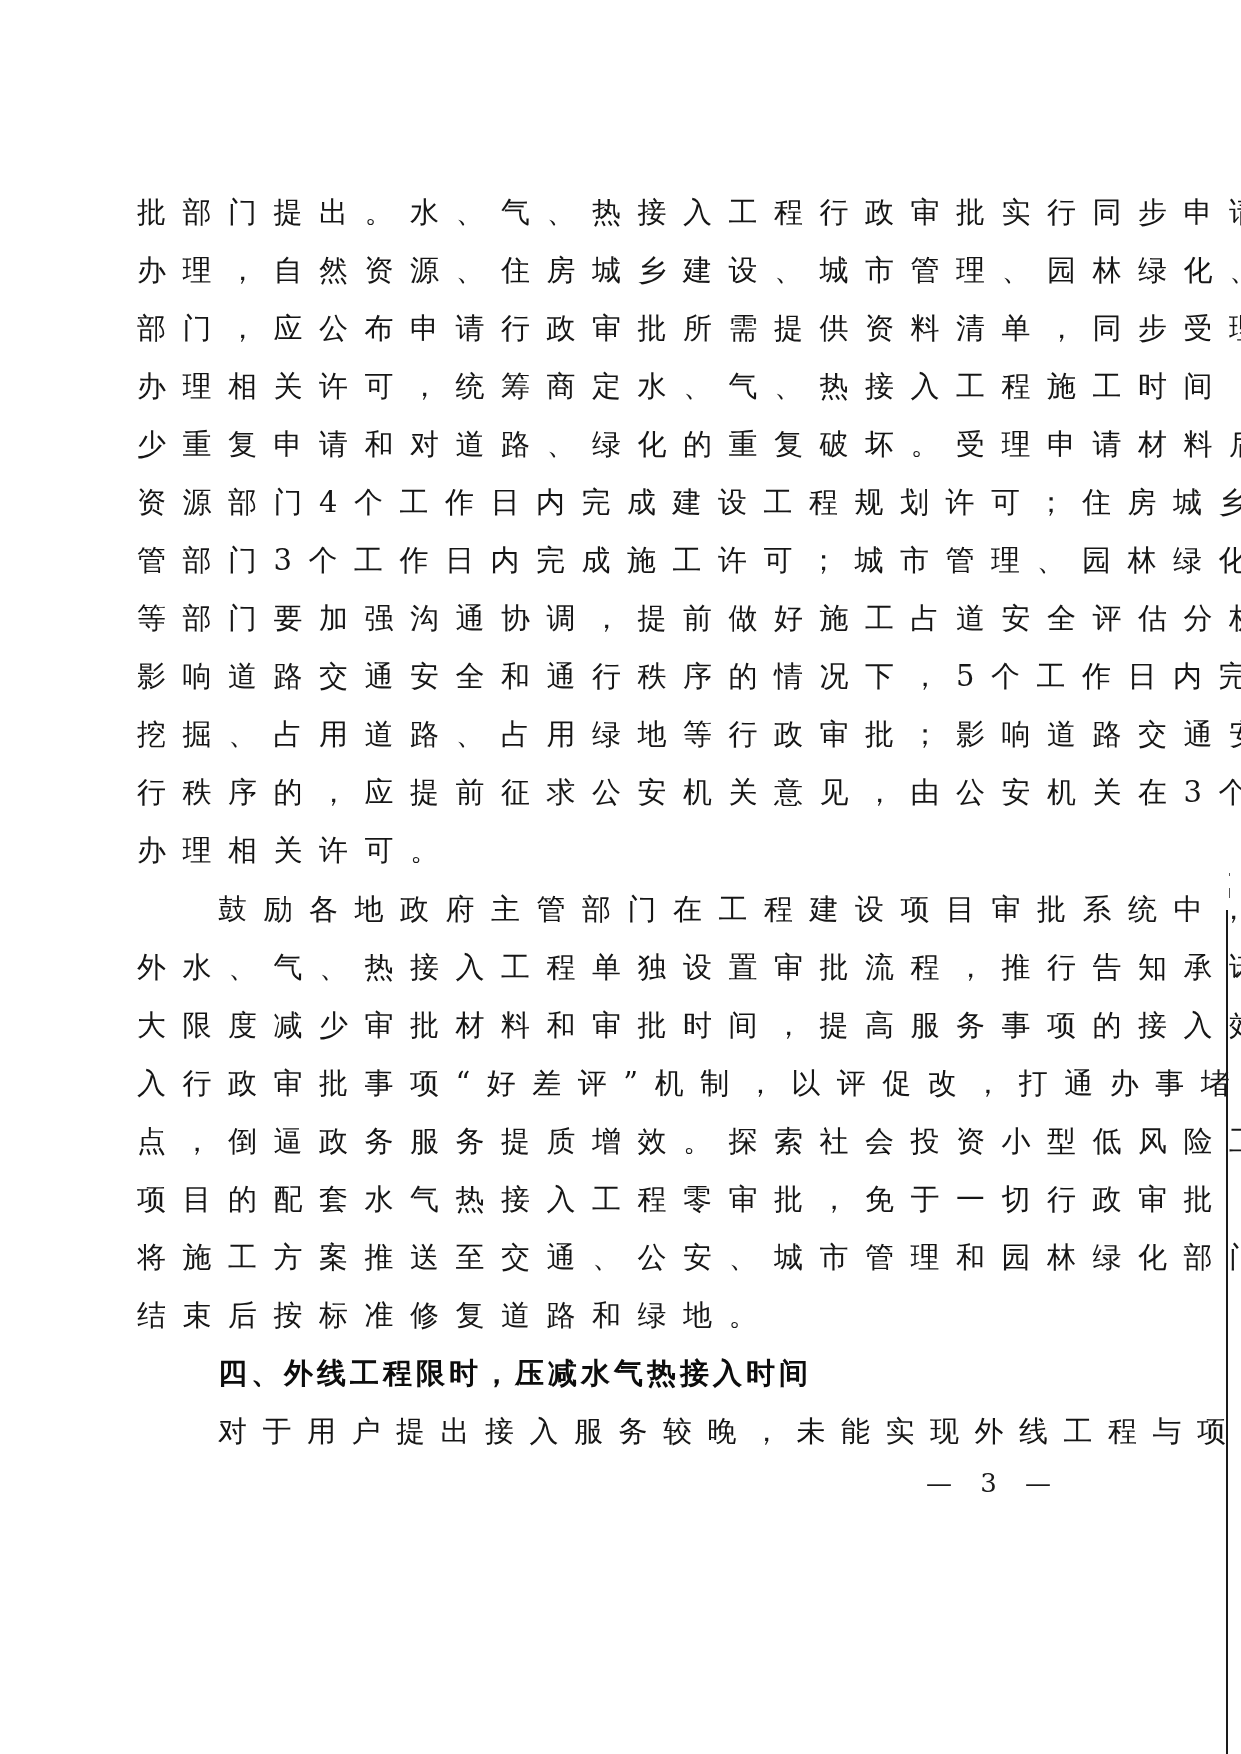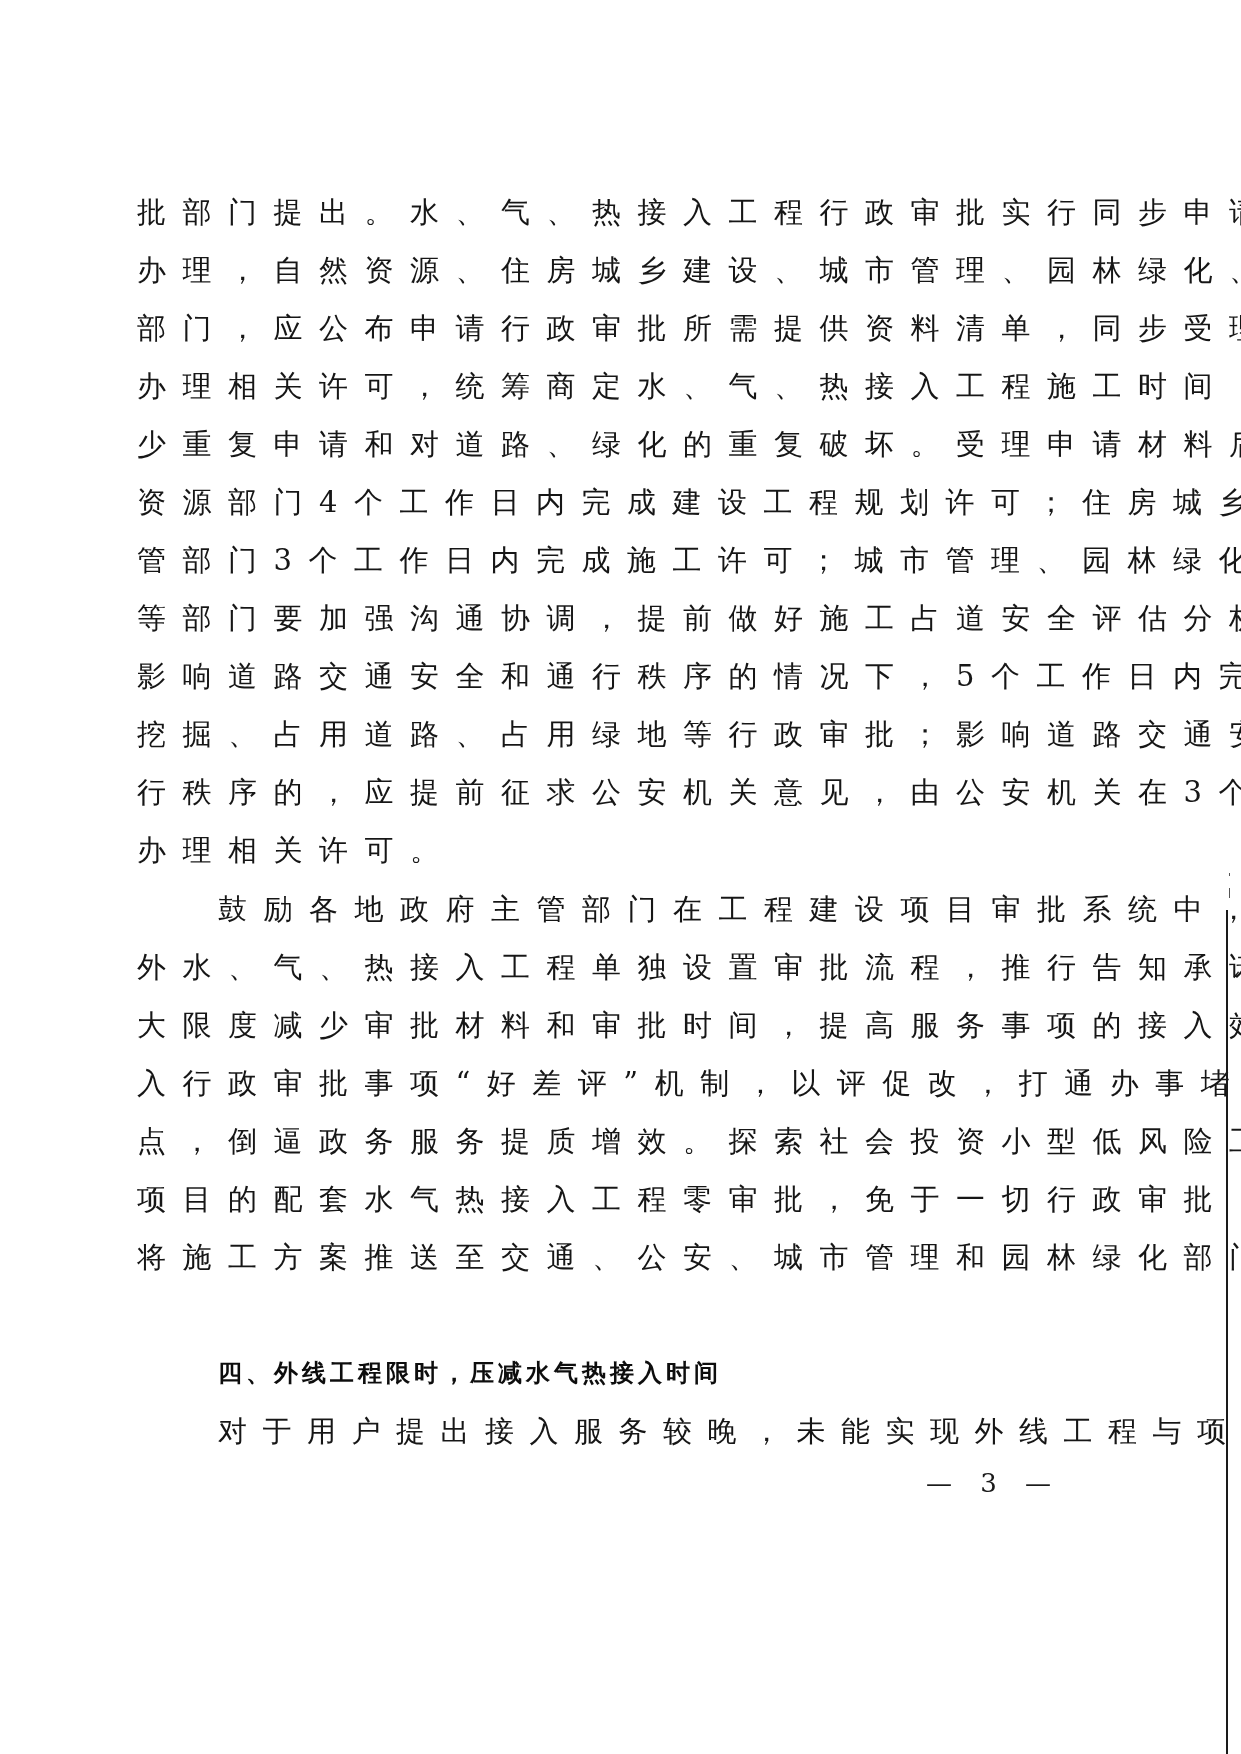--- a/index.html
+++ b/index.html
@@ -34,21 +34,21 @@
       color: #161616;
     }
     .line.indent {
       left: 218px;
     }
     .heading {
       position: absolute;
       left: 218px;
       font-family: "DejaVu Sans", "Liberation Sans", sans-serif;
       font-weight: bold;
-      font-size: 24px;
+      font-size: 29px;
       line-height: 40px;
       letter-spacing: 4px;
       white-space: nowrap;
       color: #0d0d0d;
     }
     .page-number {
       position: absolute;
       left: 926px;
       top: 1465px;
       font-size: 26px;
@@ -90,20 +90,21 @@
   <div class="line" style="top:772px">行秩序的，应提前征求公安机关意见，由公安机关在3个工作日</div>
   <div class="line" style="top:830px">办理相关许可。</div>
 
   <div class="line indent" style="top:889px">鼓励各地政府主管部门在工程建设项目审批系统中，对红线</div>
   <div class="line" style="top:947px">外水、气、热接入工程单独设置审批流程，推行告知承诺制，最</div>
   <div class="line" style="top:1005px">大限度减少审批材料和审批时间，提高服务事项的接入效率；引</div>
   <div class="line" style="top:1063px">入行政审批事项“好差评”机制，以评促改，打通办事堵点痛</div>
   <div class="line" style="top:1121px">点，倒逼政务服务提质增效。探索社会投资小型低风险工程建设</div>
   <div class="line" style="top:1179px">项目的配套水气热接入工程零审批，免于一切行政审批，施工前</div>
   <div class="line" style="top:1237px">将施工方案推送至交通、公安、城市管理和园林绿化部门，施工</div>
+  <div class="line" style="top:1295px">结束后按标准修复道路和绿地。</div>
 
   <div class="heading" style="top:1353px">四、外线工程限时，压减水气热接入时间</div>
 
   <div class="line indent" style="top:1411px; letter-spacing:15.5px">对于用户提出接入服务较晚，未能实现外线工程与项目建设</div>
 
   <div class="page-number">— 3 —</div>
 
   <div class="scan-speck" style="top:873px; height:3px"></div>
   <div class="scan-speck" style="top:888px; height:10px"></div>
   <div class="scan-border"></div>

